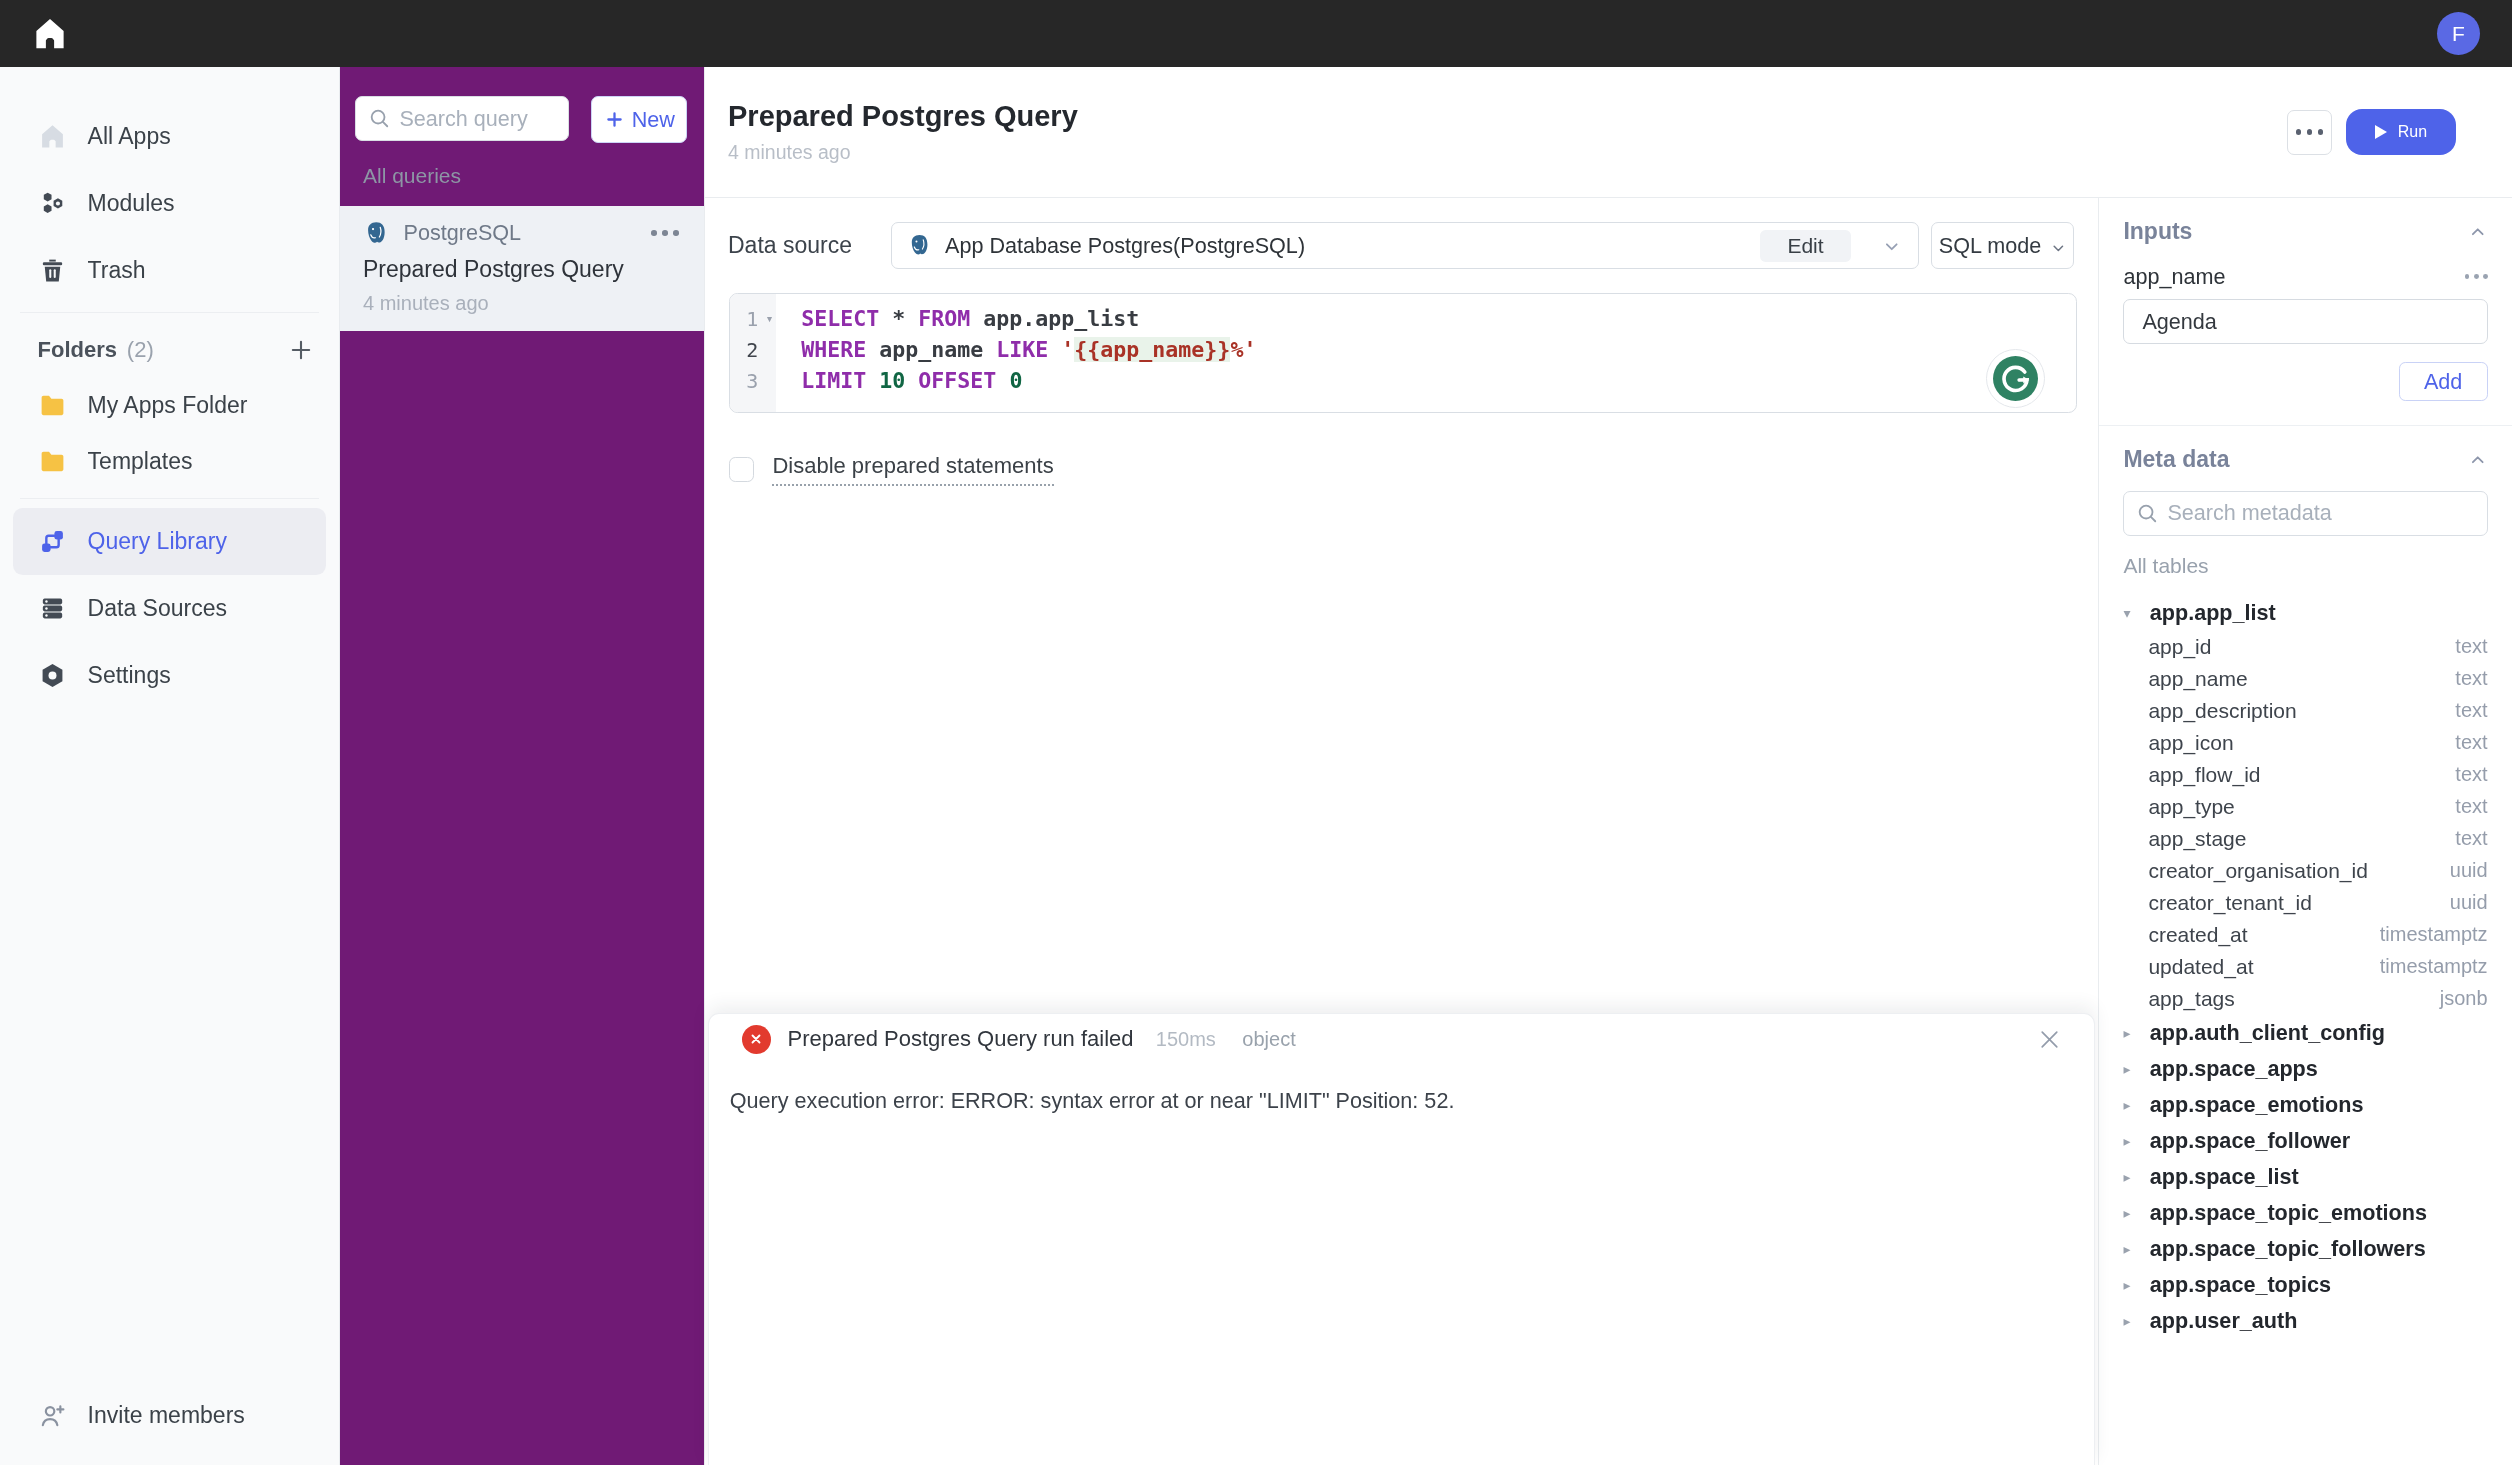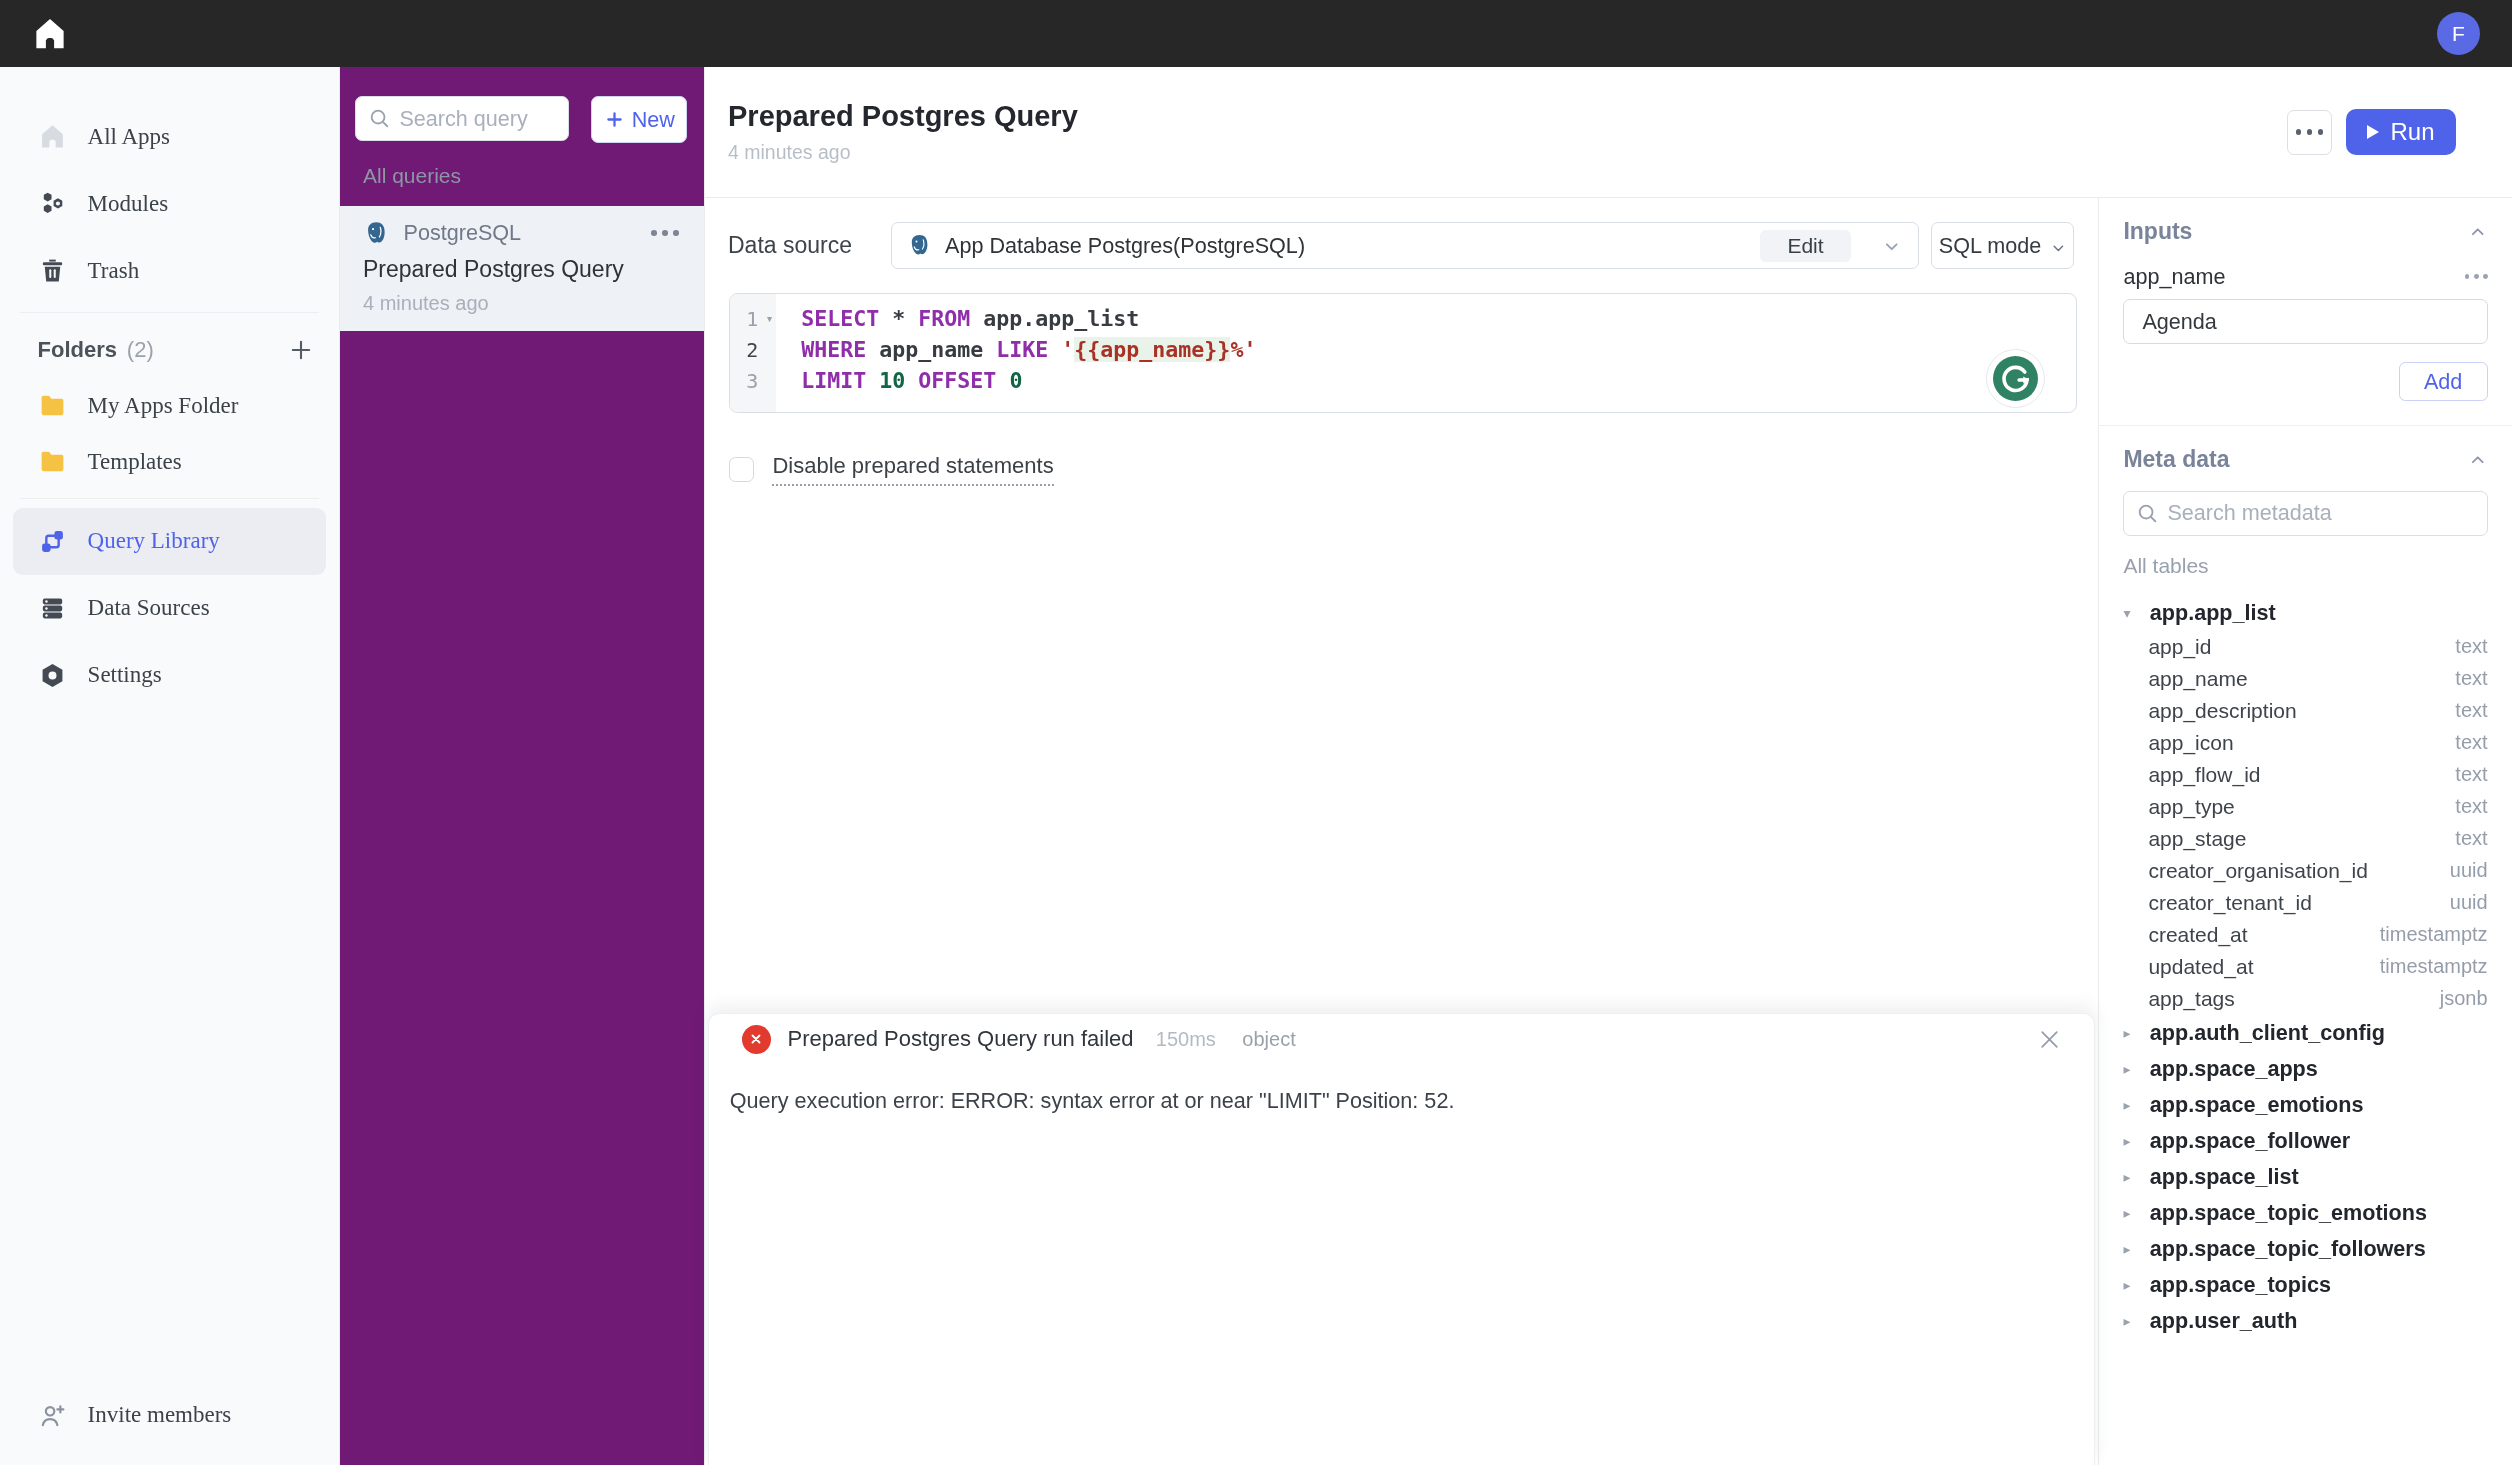--- a/index.html
+++ b/index.html
@@ -8,21 +8,21 @@
   
   .topbar { height:67px; background:var(--topbar,#272727); display:flex; align-items:center; justify-content:space-between; padding:0 32px 0 31px; }
   .home-btn { width:38px; height:38px; color:#fff; cursor:pointer; }
   .home-btn svg { width:100%; height:100%; }
   .avatar { width:43px; height:43px; border-radius:50%; background:#5a69e4; color:#fff; font-size:21px; display:flex; align-items:center; justify-content:center; }
 
   .app { display:flex; height:1398px; }
 
   
   .sidebar { width:340px; background:#f9fafb; border-right:1.4px solid #e9ecef; padding:36px 12.6px 22px 12.6px; display:flex; flex-direction:column; }
-  .side-item { display:flex; align-items:center; height:67px; padding-left:25px; gap:21px; font-size:23px; color:#3b4249; border-radius:9.8px; cursor:pointer;font-family:Liberation Serif, serif; }
+  .side-item { display:flex; align-items:center; height:67px; padding-left:25px; gap:21px; font-size:23px; color:#3b4249; border-radius:9.8px; cursor:pointer; }
   .side-item .ic { width:29px; height:29px; flex:0 0 29px; color:#434a54; }
   .side-item .ic svg { width:100%; height:100%; }
   .side-item.short { height:56px; }
   .side-item.active { background:#ecedf2; color:var(--accent,#4e63e9); }
   .side-item.active .ic { color:var(--accent,#4e63e9); }
   .side-divider { border-top:1.4px solid #eceef1; margin:8.4px 7px; }
   .folders-head { display:flex; align-items:center; height:56px; padding:0 11px 0 25px; font-size:22px; color:#4b525b; font-weight:600; }
   .folders-head .cnt { color:#9aa2ad; font-weight:400; margin-left:9.8px; }
   .folders-head .plus { margin-left:auto; width:28px; height:28px; color:#555c64; cursor:pointer; }
   .folders-head .plus svg { width:100%; height:100%; }
@@ -55,21 +55,21 @@
   .qitem-time { margin-top:8.4px; font-size:20px; color:#a9b0bb; }
 
   
   .right-col { flex:1; display:flex; flex-direction:column; min-width:0; }
   .page-header { height:131px; border-bottom:1.4px solid #e9ecef; display:flex; align-items:center; justify-content:space-between; padding:0 56px 0 23px; }
   .ph-title { font-size:29px; font-weight:700; color:#24282e; }
   .ph-sub { margin-top:8.4px; font-size:19.5px; color:#b8bec7; }
   .ph-actions { display:flex; align-items:center; gap:14px; }
   .kebab-btn { width:45px; height:45px; border:1.4px solid #dce0e5; border-radius:7px; background:#fff; display:flex; align-items:center; justify-content:center; cursor:pointer; }
   .kebab-btn .dots { margin:0; color:#5a6170; }
-  .run-btn { width:110px; height:46px; background:var(--accent,#4e63e9); border-radius:10px; color:#fff; font-size:24px; display:flex; align-items:center; justify-content:center; gap:11px; cursor:pointer; border:none; }
+  .run-btn { width:110px; height:46px; background:var(--accent,#4e63e9); border-radius:16px; color:#fff; font-size:16px; display:flex; align-items:center; justify-content:center; gap:11px; cursor:pointer; border:none; }
   .play { width:0; height:0; border-left:12px solid #fff; border-top:7px solid transparent; border-bottom:7px solid transparent; }
 
   .body-row { flex:1; display:flex; min-height:0; }
   .main { flex:1; position:relative; background:#fff; min-width:0; }
 
   
   .ds-row { display:flex; align-items:center; margin:24px 0 0 23px; height:47px; }
   .ds-label { width:163px; font-size:23px; color:#3c434b; }
   .ds-select { width:1028px; height:47px; border:1.4px solid #d9dee4; border-radius:7px; display:flex; align-items:center; padding:0 15.4px; position:relative; cursor:pointer; background:#fff; }
   .ds-value { margin-left:12.6px; font-size:21.6px; color:#2e3338; }

